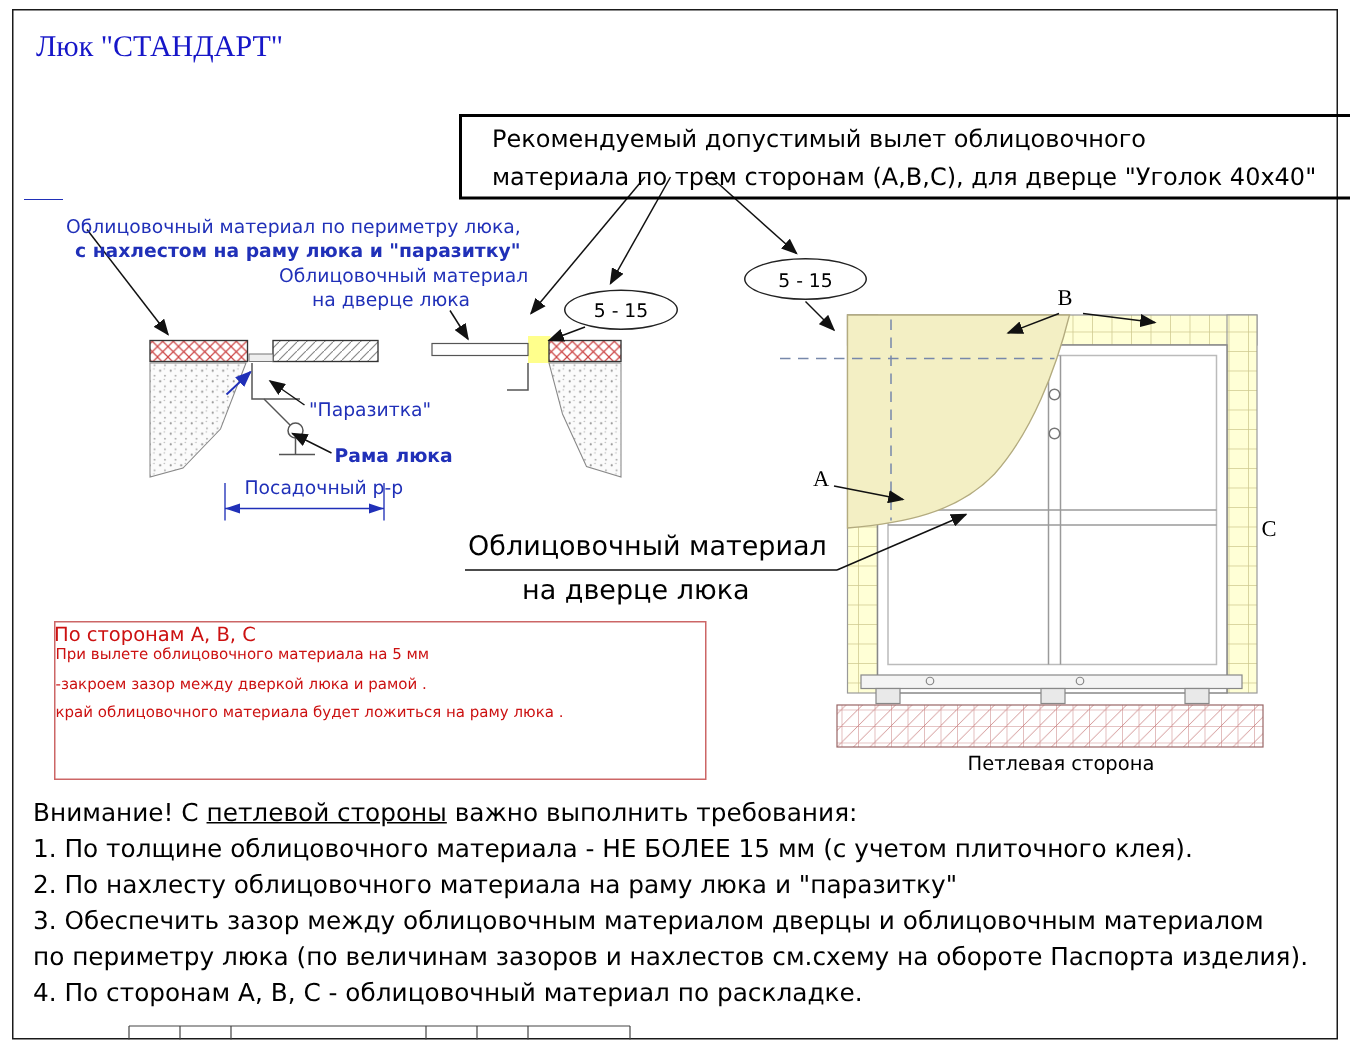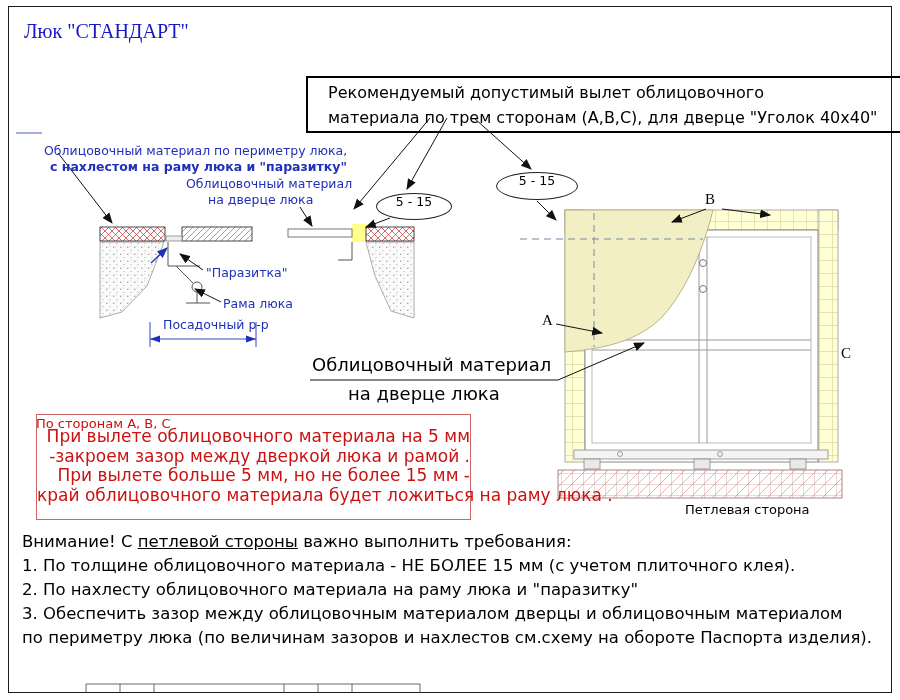--- a/index.html
+++ b/index.html
@@ -11,29 +11,29 @@
   .abs { position:absolute; }
   .frame { left:8px; top:6px; width:884px; height:687px; border:1px solid #1a1a1a; }
   .drawing { left:0; top:0; }
   .title { left:24px; top:20px; font-family:"Liberation Serif", serif; font-size:20px; color:#1616c8; white-space:nowrap; }
   .top-note {
     left:262px; top:76px; width:617px; height:57px; border:2px solid #000;
     padding:2px 0 0 20px; font-size:16px; line-height:25px; white-space:nowrap;margin-left:44px;
   }
   .blue-label { color:#2030b8; font-size:12.5px; line-height:15.5px; white-space:nowrap; }
   .ellipse {
-    border:1.5px solid #222; border-radius:50%; display:flex; 
+    border:1.5px solid #222; border-radius:50%; display:flex; align-items:center;
     justify-content:center; font-size:12.5px; color:#000;
   }
   .center-label { font-size:18px; color:#000; white-space:nowrap; }
   .side-letter { font-family:"Liberation Serif", serif; font-size:15px; color:#000; }
-  .hinge-label { font-size:13px; color:#000; white-space:nowrap;margin-left:40px; }
+  .hinge-label { font-size:13px; color:#000; white-space:nowrap; }
   .red-heading { color:#cc1111; font-size:13px; white-space:nowrap;margin-top:21px; }
   .red-box { left:36px; top:414px; width:435px; height:106px; border:1px solid #cc6666; }
-  .red-box-inner { padding-top:12px; text-align:right; color:#cc1111; font-size:17px; line-height:19.5px; white-space:nowrap; }
+  .red-box-inner { padding-top:12px; text-align:left; color:#cc1111; font-size:10px; line-height:19.5px; white-space:nowrap; }
   .req { left:22px; top:530px; font-size:16.5px; line-height:24px; color:#000; }
   .req div { white-space:nowrap; }
   .u { text-decoration:underline;text-align:center; }
   .watermark {
     left:55px; top:292px; font-size:102px; letter-spacing:6px; color:#8f8f8f;
     opacity:0.38; white-space:nowrap; pointer-events:none;
   }
 </style>
 </head>
 <body>
@@ -186,46 +186,46 @@
   </div>
 
   <div class="abs ellipse" style="left:376px;top:193px;width:76px;height:27px;">
     <span>5 - 15</span>
   </div>
   <div class="abs ellipse" style="left:496px;top:172px;width:82px;height:28px;">
     <span>5 - 15</span>
   </div>
 
   <div class="abs blue-label" style="left:206px;top:265px;">"Паразитка"</div>
-  <div class="abs blue-label" style="left:223px;top:296px;">Рама люка</div>
+  <div class="abs blue-label" style="left:223px;top:296px;font-weight:bold;">Рама люка</div>
   <div class="abs blue-label" style="left:163px;top:317px;">Посадочный р-р</div>
 
   <div class="abs center-label" style="left:312px;top:354px;">Облицовочный материал</div>
   <div class="abs center-label" style="left:348px;top:383px;">на дверце люка</div>
 
   <div class="abs side-letter" style="left:542px;top:312px;">А</div>
   <div class="abs side-letter" style="left:705px;top:191px;">В</div>
   <div class="abs side-letter" style="left:841px;top:345px;">С</div>
 
   <div class="abs hinge-label" style="left:645px;top:502px;">Петлевая сторона</div>
 
   <div class="abs red-heading" style="left:36px;top:395px;">По сторонам А, В, С</div>
 
   <div class="abs red-box">
     <div class="red-box-inner">
       <div>При вылете облицовочного материала  на 5 мм</div>
       <div>-закроем зазор между дверкой люка и рамой .</div>
-      <div>При вылете больше 5 мм, но не более 15 мм -</div>
       <div>край облицовочного материала будет ложиться на раму люка .</div>
     </div>
   </div>
 
   <div class="abs req">
     <div>
       <span>Внимание! С </span><span class="u">петлевой стороны</span><span> важно выполнить требования:</span>
     </div>
     <div>1. По толщине облицовочного материала - НЕ БОЛЕЕ 15 мм (с учетом плиточного клея).</div>
     <div>2. По нахлесту облицовочного материала на раму люка и "паразитку"</div>
     <div>3. Обеспечить зазор между облицовочным материалом дверцы и облицовочным материалом</div>
     <div> по периметру люка (по величинам зазоров и нахлестов см.схему на обороте Паспорта изделия).</div>
+    <div>4. По сторонам А, В, С - облицовочный материал по раскладке.</div>
   </div>
 
 </div>
 
 </body></html>

